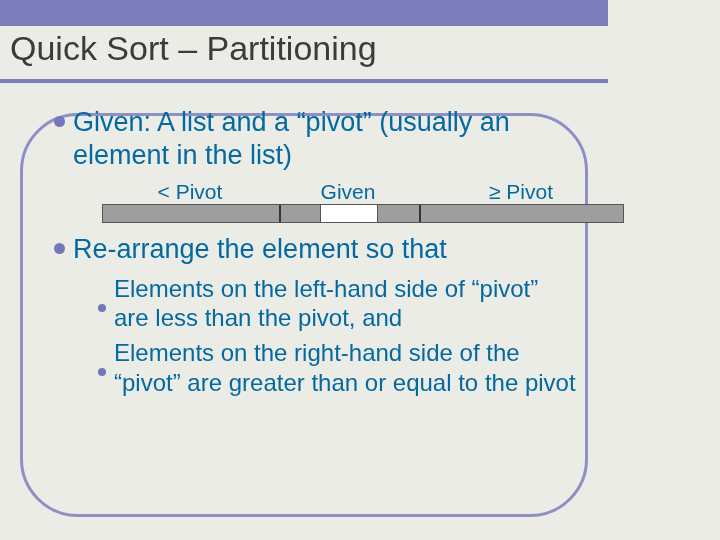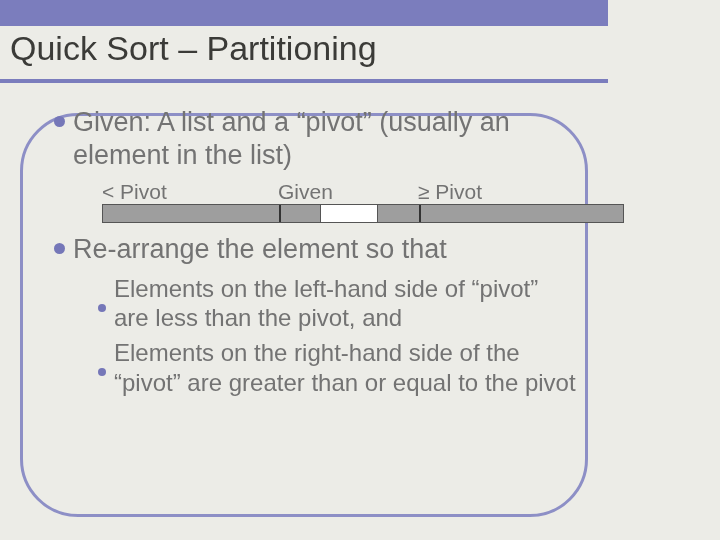--- a/index.html
+++ b/index.html
@@ -1,30 +1,30 @@
 <!DOCTYPE html>
 <html><head>
 <meta charset="utf-8">
 <style>
   html,body{margin:0;padding:0;width:720px;height:540px;background:#ecece7;font-family:Arial,Helvetica,sans-serif;overflow:hidden}
   .slide{position:relative;width:608px;height:540px}
   .topbar{position:absolute;top:0;left:0;right:0;height:26px;background:#7b7dbd}
   .title{position:absolute;top:31px;left:10px;font-size:34px;color:#3b3b38;line-height:1.05}
   .hr{position:absolute;top:79px;left:0;right:0;height:4px;background:#7b7dbd}
   .frame{position:absolute;top:113px;left:20px;right:20px;bottom:23px;border:3px solid #8d8fc6;border-radius:58px}
-  .bullets{position:absolute;top:106px;left:54px;right:32px;color:#737373}
+  .bullets{position:absolute;top:106px;left:54px;right:32px;color:#0369a1}
   .l1{display:flex;align-items:flex-start;margin:0 0 8px 0}
   .l1 .dot{width:11px;height:11px;border-radius:50%;background:#7577b8;flex:0 0 11px;margin-top:10px;margin-right:8px}
   .l1 .txt{font-size:27px;line-height:1.22}
   .l2{display:flex;align-items:center;margin:0 0 6px 44px}
   .l2 .dot{width:8px;height:8px;border-radius:50%;background:#7577b8;flex:0 0 8px;margin-top:9px;margin-right:8px}
   .l2 .txt{font-size:24px;line-height:1.22}
   .partition{position:relative;height:43px;margin:1px 0 10px 48px;width:522px}
   .seglabels{position:absolute;top:0;left:0;right:0;display:flex}
-  .seglabels div{font-size:21px;text-align:left}
+  .seglabels div{font-size:21px;text-align:center}
   .seglabels .a{width:176px}
   .seglabels .b{width:140px}
   .seglabels .c{width:206px}
   .bar{position:absolute;top:24px;left:0;height:19px;width:522px;background:#9e9e9e;border:1px solid #555;box-sizing:border-box}
   .bar .sep{position:absolute;top:0;bottom:0;width:2px;background:#333}
   .bar .s1{left:176px}
   .bar .s2{left:316px}
   .pivotbox{position:absolute;top:24px;left:218px;width:58px;height:19px;background:#fff;border:1px solid #555;box-sizing:border-box}
 </style>
 </head>

